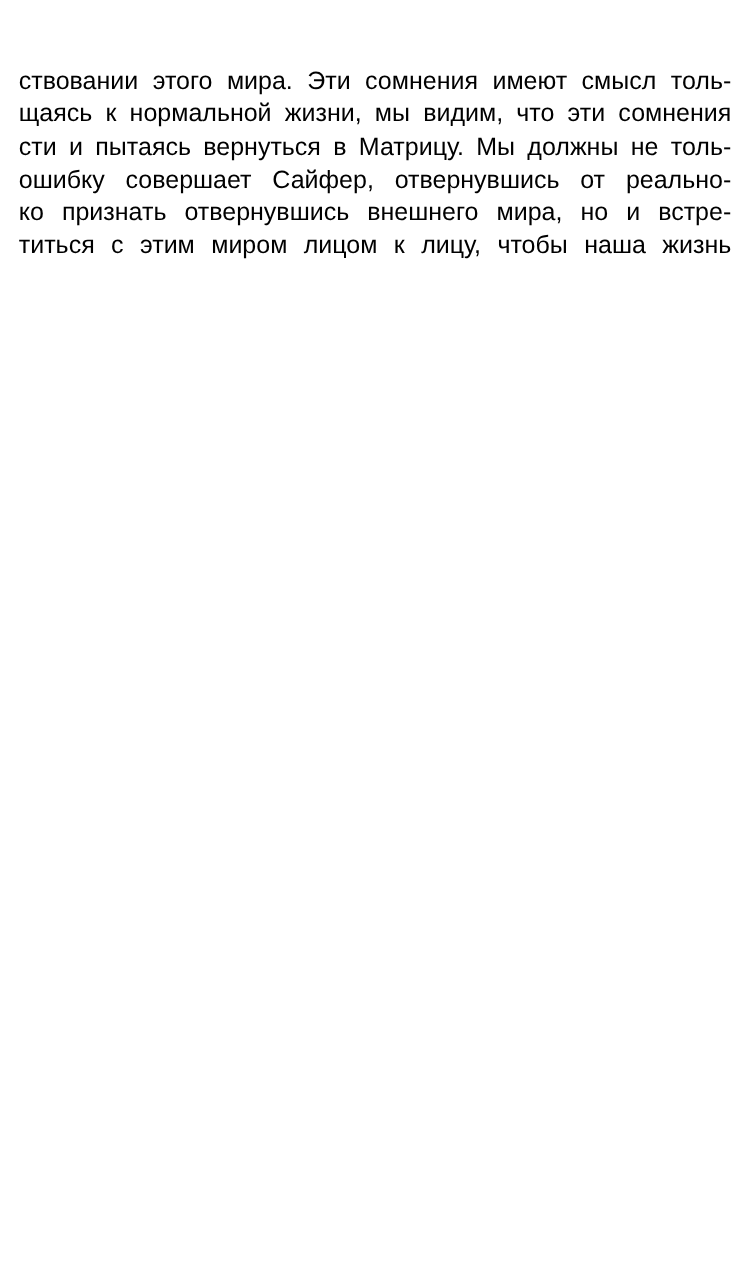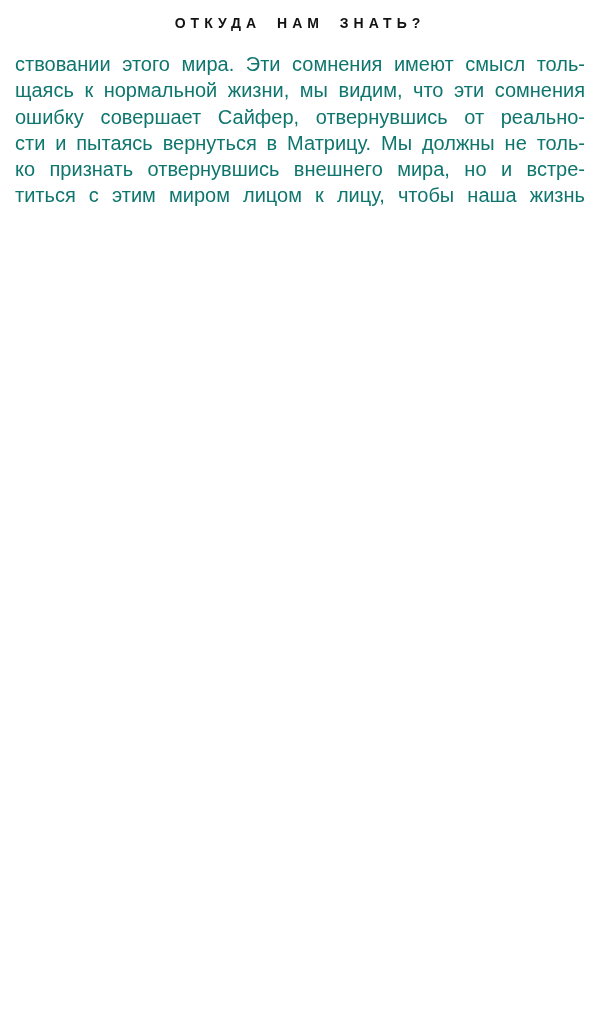--- a/index.html
+++ b/index.html
@@ -18,46 +18,45 @@
     margin-top: 15px;
     text-align: center;
     font-size: 14px;
     font-weight: 700;
     letter-spacing: 5px;
     word-spacing: 7px;
     color: #121212;
     white-space: nowrap;
   }
   .body-text {
-    margin-top: 20px;
+    margin-top: 52px;
     padding-left: 15px;
     padding-right: 15px;
-    color: #0f766e;
+    color: #000000;
     font-size: 20px;
     font-weight: 400;
   }
   .line {
     line-height: 26.3px;
     text-align: justify;
     text-align-last: justify;
     white-space: normal;
   }
   .line.last {
     text-align-last: left;
   }
 </style>
 </head>
 <body>
 
 <div class="page">
 
-  <div class="running-header">ОТКУДА НАМ ЗНАТЬ?</div>
 
   <div class="body-text">
     <div class="line">ствовании этого мира. Эти сомнения имеют смысл толь-</div>
     <div class="line">щаясь к нормальной жизни, мы видим, что эти сомнения</div>
+    <div class="line">сти и пытаясь вернуться в Матрицу. Мы должны не толь-</div>
     <div class="line">ошибку совершает Сайфер, отвернувшись от реально-</div>
-    <div class="line">сти и пытаясь вернуться в Матрицу. Мы должны не толь-</div>
     <div class="line">ко признать отвернувшись внешнего мира, но и встре-</div>
     <div class="line">титься с этим миром лицом к лицу, чтобы наша жизнь</div>
   </div>
 
 </div>
 
 </body></html>

